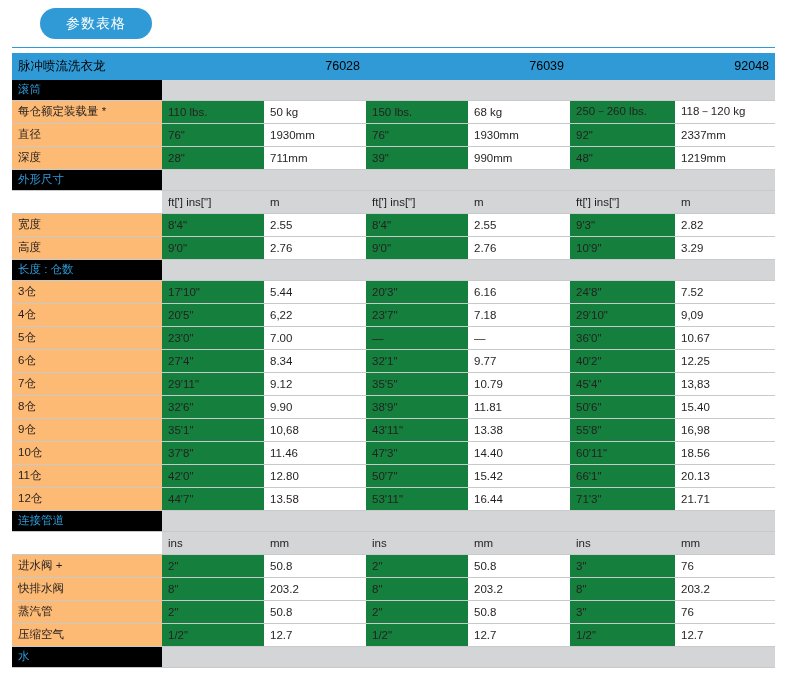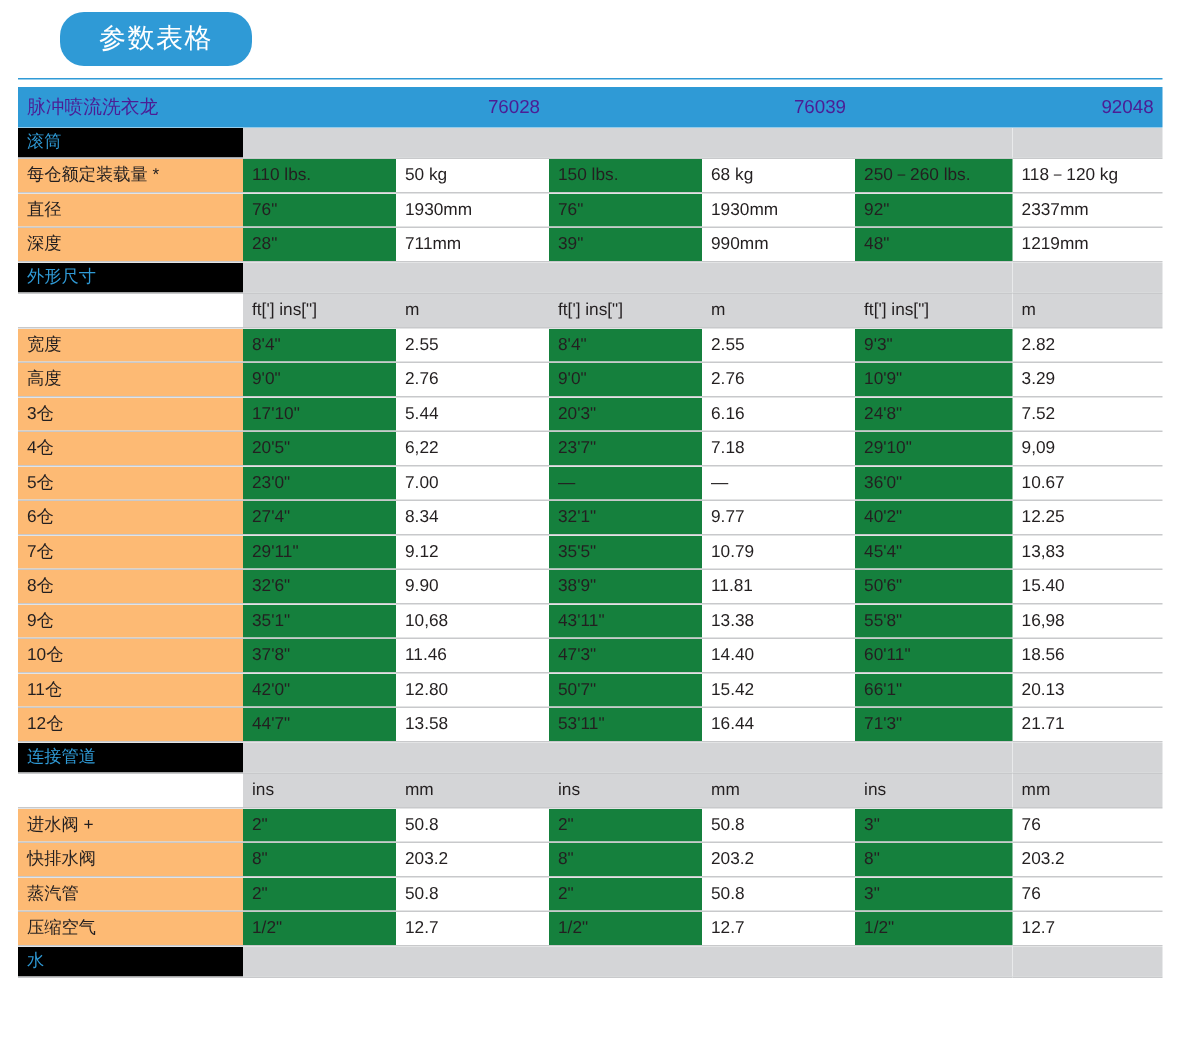--- a/index.html
+++ b/index.html
@@ -22,21 +22,21 @@
     box-sizing: border-box;
   }
   
   .badge-wrap {
     padding: 8px 0 6px 40px;
   }
   .badge {
     display: inline-block;
     background: #2f9ad6;
     color: #ffffff;
-    font-size: 18px;
+    font-size: 14px;
     letter-spacing: 1px;
     padding: 7px 26px;
     border-radius: 16px;
     line-height: 1.2;
   }
   .rule {
     height: 1px;
     background: #2f9ad6;
     margin: 2px 12px 0 12px;
   }
@@ -63,21 +63,21 @@
   col.c1 { width: 102px; }
   col.c2 { width: 102px; }
   col.c3 { width: 102px; }
   col.c4 { width: 102px; }
   col.c5 { width: 105px; }
   col.c6 { width: 100px; }
 
   
   tr.head td {
     background: #2f9ad6;
-    color: #4c1d95;
+    color: #000000;
     height: 27px;
     font-size: 12.5px;
     border-bottom: none;
   }
   tr.head td.model {
     text-align: right;
   }
   
   tr.section td {
     background: #d4d5d7;
@@ -200,20 +200,29 @@
         </tr>
         <tr>
           <td class="label">高度</td>
           <td class="shade">9'0"</td>
           <td class="plain">2.76</td>
           <td class="shade">9'0"</td>
           <td class="plain">2.76</td>
           <td class="shade">10'9"</td>
           <td class="plain">3.29</td>
         </tr>
+        <tr class="section">
+          <td class="firstcell">长度 : 仓数</td>
+          <td></td>
+          <td></td>
+          <td></td>
+          <td></td>
+          <td></td>
+          <td></td>
+        </tr>
         <tr>
           <td class="label">3仓</td>
           <td class="shade">17'10"</td>
           <td class="plain">5.44</td>
           <td class="shade">20'3"</td>
           <td class="plain">6.16</td>
           <td class="shade">24'8"</td>
           <td class="plain">7.52</td>
         </tr>
         <tr>

